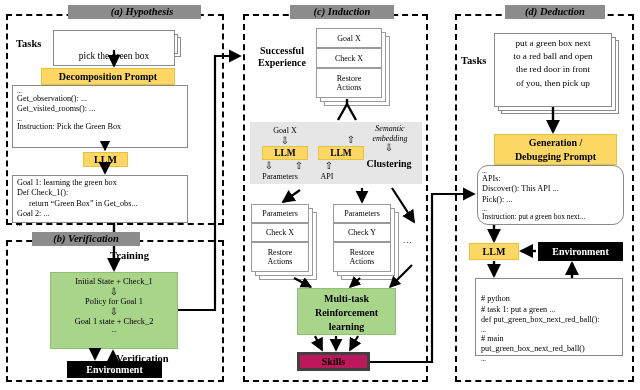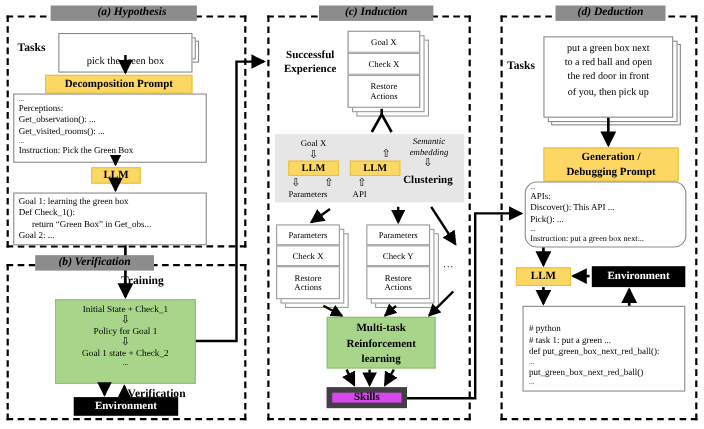--- a/index.html
+++ b/index.html
@@ -16,53 +16,52 @@
        background:#fff;}
   .wbox{position:absolute;box-sizing:border-box;border:1px solid #8a8a8a;
         background:#fff;font-size:8.2px;line-height:10.4px;padding:2px 4px;
         font-family:"Liberation Serif",serif;}
   .yel{position:absolute;box-sizing:border-box;background:#fcd764;
        border:1px solid #e8c23e;font-weight:bold;text-align:center;
        font-family:"Liberation Serif",serif;display:flex;align-items:center;
        justify-content:center;}
   .grn{position:absolute;box-sizing:border-box;background:#a8d58a;
        border:1px solid #8fbf72;text-align:center;font-family:"Liberation Serif",serif;}
-  .red{position:absolute;box-sizing:border-box;background:#d946ef;
-       border:5px solid #404040;text-align:center;font-weight:bold;
+  .red{position:absolute;box-sizing:border-box;background:#be185d;
+       border:3px solid #404040;text-align:center;font-weight:bold;
        font-family:"Liberation Serif",serif;display:flex;align-items:center;
        justify-content:center;}
   .blk{position:absolute;box-sizing:border-box;background:#000;color:#fff;
        text-align:center;font-weight:bold;font-family:"Liberation Serif",serif;
        display:flex;align-items:center;justify-content:center;}
   .gry{position:absolute;box-sizing:border-box;background:#e6e6e6;}
   .ctr{position:absolute;text-align:center;font-family:"Liberation Serif",serif;}
   .stackcard{position:absolute;box-sizing:border-box;border:1px solid #9a9a9a;background:#fff;}
   .cellbox{position:absolute;box-sizing:border-box;border:1px solid #9a9a9a;
            background:#fff;display:flex;align-items:center;justify-content:center;
            font-size:8px;line-height:9px;text-align:center;font-family:"Liberation Serif",serif;}
   svg.ov{position:absolute;left:0;top:0;width:640px;height:390px;pointer-events:none;z-index:20;}
   .dots{position:absolute;font-size:9px;letter-spacing:1px;}
 </style>
 </head>
 <body>
 
 <div class="panel" style="left:6px;top:14px;width:218px;height:211px;"></div>
-<div class="ptitle" style="left:46px;top:5px;width:106px;padding-left:21px;">(a) Hypothesis</div>
+<div class="ptitle" style="left:68px;top:5px;width:106px;padding-left:21px;">(a) Hypothesis</div>
 
 <div class="lbl" style="left:16px;top:38px;">Tasks</div>
 
 <div class="box" style="left:59px;top:37px;width:122px;height:20px;"></div>
 <div class="box" style="left:56px;top:34px;width:122px;height:20px;"></div>
 <div class="wbox" style="left:53px;top:30px;width:122px;height:20px;font-size:9.5px;line-height:16px;text-align:center;padding:17px 2px;">pick the green box</div>
 
 <div class="yel" style="left:41px;top:68px;width:134px;height:17px;font-size:10px;">Decomposition Prompt</div>
 
 <div class="wbox" style="left:12px;top:85px;width:176px;height:63px;">
   <div style="font-size:6.5px;line-height:6px;">...</div>
-  <div>Perceptions:</div>
   <div>Get_observation(): ...</div>
   <div>Get_visited_rooms(): ...</div>
   <div style="font-size:6.5px;line-height:7px;">...</div>
   <div>Instruction: Pick the Green Box</div>
 </div>
 
 <div class="yel" style="left:83px;top:152px;width:45px;height:15px;font-size:10px;">LLM</div>
 
 <div class="wbox" style="left:12px;top:175px;width:176px;height:48px;">
   <div>Goal 1: learning the green box</div>
@@ -183,20 +182,21 @@
 </div>
 
 <div class="yel" style="left:469px;top:243px;width:50px;height:17px;font-size:10px;">LLM</div>
 <div class="blk" style="left:538px;top:242px;width:85px;height:19px;font-size:10px;">Environment</div>
 
 <div class="wbox" style="left:475px;top:278px;width:148px;height:78px;padding:15px 5px;line-height:10.6px;">
   <div># python</div>
   <div># task 1: put a green ...</div>
   <div>def put_green_box_next_red_ball():</div>
   <div style="font-size:6.5px;line-height:8px;">...</div>
+  <div># main</div>
   <div>put_green_box_next_red_ball()</div>
   <div style="font-size:6.5px;line-height:8px;">...</div>
 </div>
 
 <svg class="ov" viewBox="0 0 640 390">
   <defs>
     <marker id="ah" markerWidth="7" markerHeight="7" refX="5.2" refY="3" orient="auto">
       <path d="M0,0 L6,3 L0,6 z" fill="#000"></path>
     </marker>
     <marker id="ahs" markerWidth="6" markerHeight="6" refX="4.6" refY="2.6" orient="auto">

